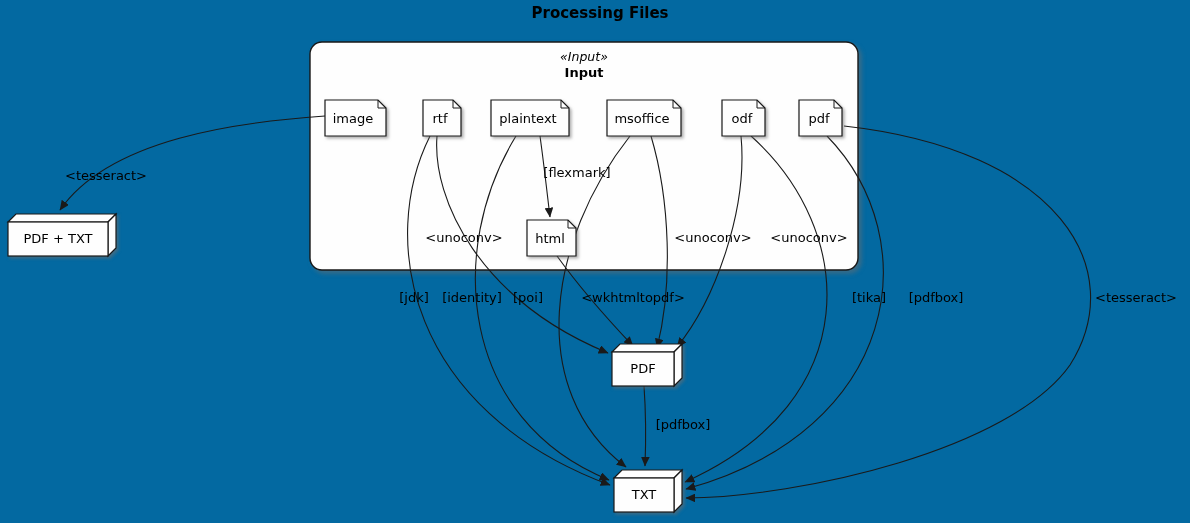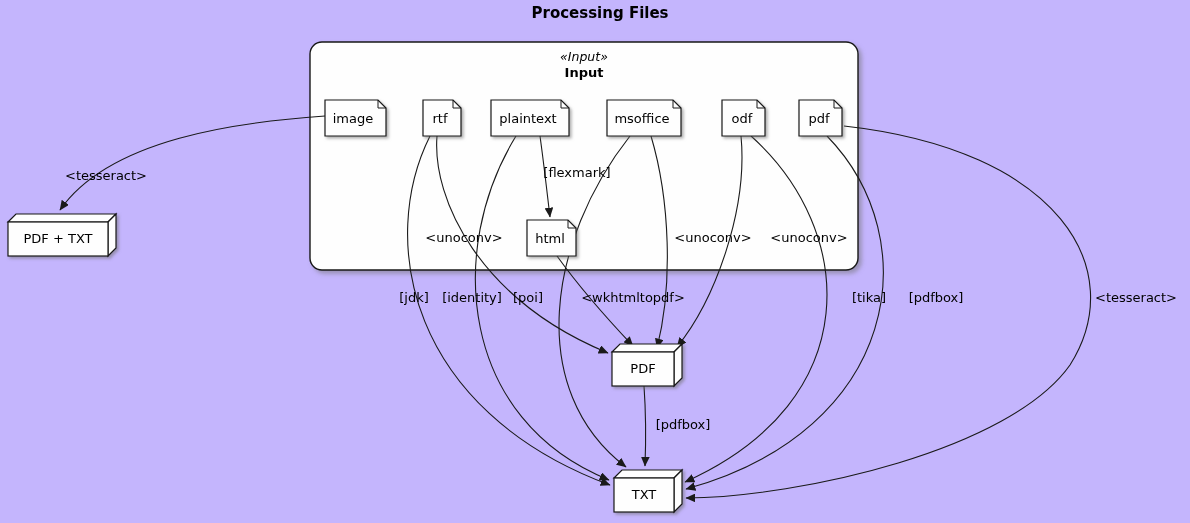--- a/index.html
+++ b/index.html
@@ -1,19 +1,19 @@
 <!DOCTYPE html>
 <html><head>
 <meta charset="utf-8">
 <style>
   html,body { margin:0; padding:0; background:#ffffff; }
   .diagram-wrap {
     width:1190px; height:523px; position:relative;
     font-family:"DejaVu Sans","Liberation Sans",sans-serif;
-    background:#c4b5fd;
+    background:#0369a1;
   }
   svg { display:block; }
   .node-shape   { fill:#FEFEFE; stroke:#181818; stroke-width:1.2; filter:drop-shadow(2.5px 2.5px 1.5px rgba(110,110,110,0.55)); }
   .node-detail  { fill:none; stroke:#181818; stroke-width:1; }
   .box-face     { fill:#FEFEFE; stroke:#181818; stroke-width:1.2; }
   .box-group    { filter:drop-shadow(2.5px 2.5px 1.5px rgba(110,110,110,0.55)); }
   .container-frame { fill:#FEFEFE; stroke:#181818; stroke-width:1.4; filter:drop-shadow(3px 3px 2px rgba(110,110,110,0.5)); }
   .edge   { fill:none; stroke:#1a1a1a; stroke-width:1.1; }
   .t-node  { font-size:13px; fill:#000; text-anchor:middle; }
   .t-edge  { font-size:13px; fill:#000; text-anchor:middle; }

